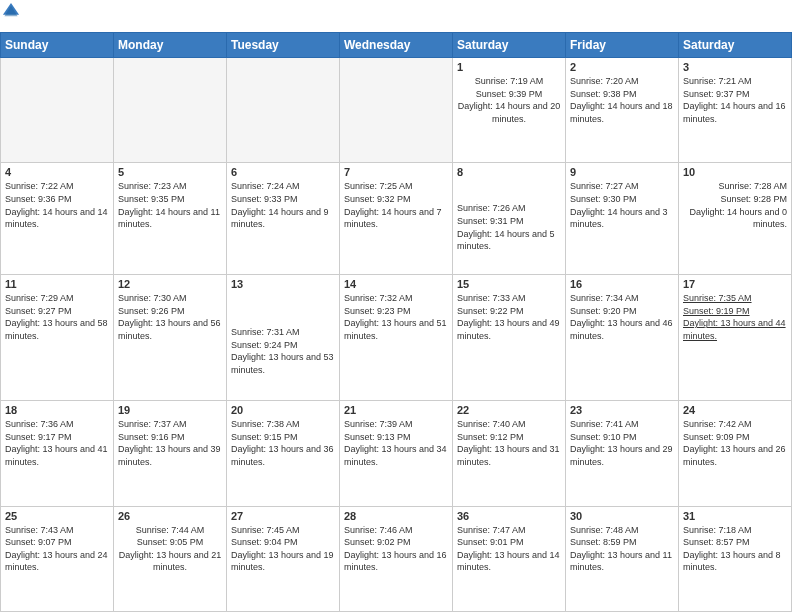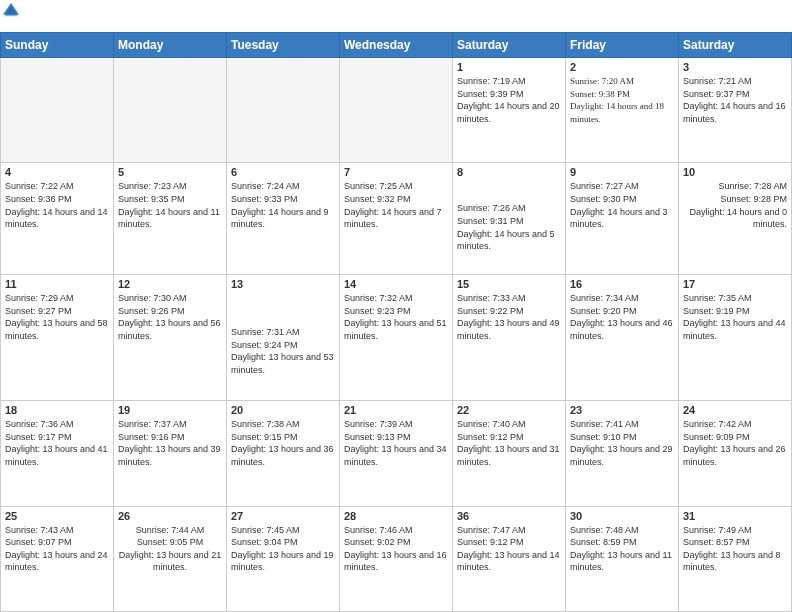--- a/index.html
+++ b/index.html
@@ -130,27 +130,27 @@
         </tr>
     </thead>
     <tbody id="calendar-body">
     <tr>
           <td class="empty"></td>
           <td class="empty"></td>
           <td class="empty"></td>
           <td class="empty"></td>
           <td>
             <span class="day-number">1</span>
-            <div class="day-info" style="white-space: pre-line;">Sunrise: 7:19 AM
+            <div class="day-info" style="white-space: pre-line; text-align: center;">Sunrise: 7:19 AM
 Sunset: 9:39 PM
 Daylight: 14 hours and 20 minutes.</div>
           </td>
           <td>
             <span class="day-number">2</span>
-            <div class="day-info" style="white-space: pre-line; font-family: Liberation Serif, serif;">Sunrise: 7:20 AM
+            <div class="day-info" style="white-space: pre-line;">Sunrise: 7:20 AM
 Sunset: 9:38 PM
 Daylight: 14 hours and 18 minutes.</div>
           </td>
           <td>
             <span class="day-number">3</span>
             <div class="day-info" style="white-space: pre-line;">Sunrise: 7:21 AM
 Sunset: 9:37 PM
 Daylight: 14 hours and 16 minutes.</div>
           </td>
         </tr>
@@ -230,21 +230,21 @@
 Daylight: 13 hours and 49 minutes.</div>
           </td>
           <td>
             <span class="day-number">16</span>
             <div class="day-info" style="white-space: pre-line;">Sunrise: 7:34 AM
 Sunset: 9:20 PM
 Daylight: 13 hours and 46 minutes.</div>
           </td>
           <td>
             <span class="day-number">17</span>
-            <div class="day-info" style="white-space: pre-line;">Sunrise: 7:35 AM
+            <div class="day-info" style="white-space: pre-line; text-decoration: underline;">Sunrise: 7:35 AM
 Sunset: 9:19 PM
 Daylight: 13 hours and 44 minutes.</div>
           </td>
         </tr>
         <tr class="row-shade">
           <td>
             <span class="day-number">18</span>
             <div class="day-info" style="white-space: pre-line;">Sunrise: 7:36 AM
 Sunset: 9:17 PM
 Daylight: 13 hours and 41 minutes.</div>
@@ -307,31 +307,31 @@
           </td>
           <td>
             <span class="day-number">28</span>
             <div class="day-info" style="white-space: pre-line;">Sunrise: 7:46 AM
 Sunset: 9:02 PM
 Daylight: 13 hours and 16 minutes.</div>
           </td>
           <td>
             <span class="day-number">36</span>
             <div class="day-info" style="white-space: pre-line;">Sunrise: 7:47 AM
-Sunset: 9:12 PM
+Sunset: 9:01 PM
 Daylight: 13 hours and 14 minutes.</div>
           </td>
           <td>
             <span class="day-number">30</span>
             <div class="day-info" style="white-space: pre-line;">Sunrise: 7:48 AM
 Sunset: 8:59 PM
 Daylight: 13 hours and 11 minutes.</div>
           </td>
           <td>
             <span class="day-number">31</span>
-            <div class="day-info" style="white-space: pre-line;">Sunrise: 7:49 AM
+            <div class="day-info" style="white-space: pre-line;">Sunrise: 7:18 AM
 Sunset: 8:57 PM
 Daylight: 13 hours and 8 minutes.</div>
           </td>
         </tr>
       </tbody>
   </table>
 </div>
 
 </body></html>

